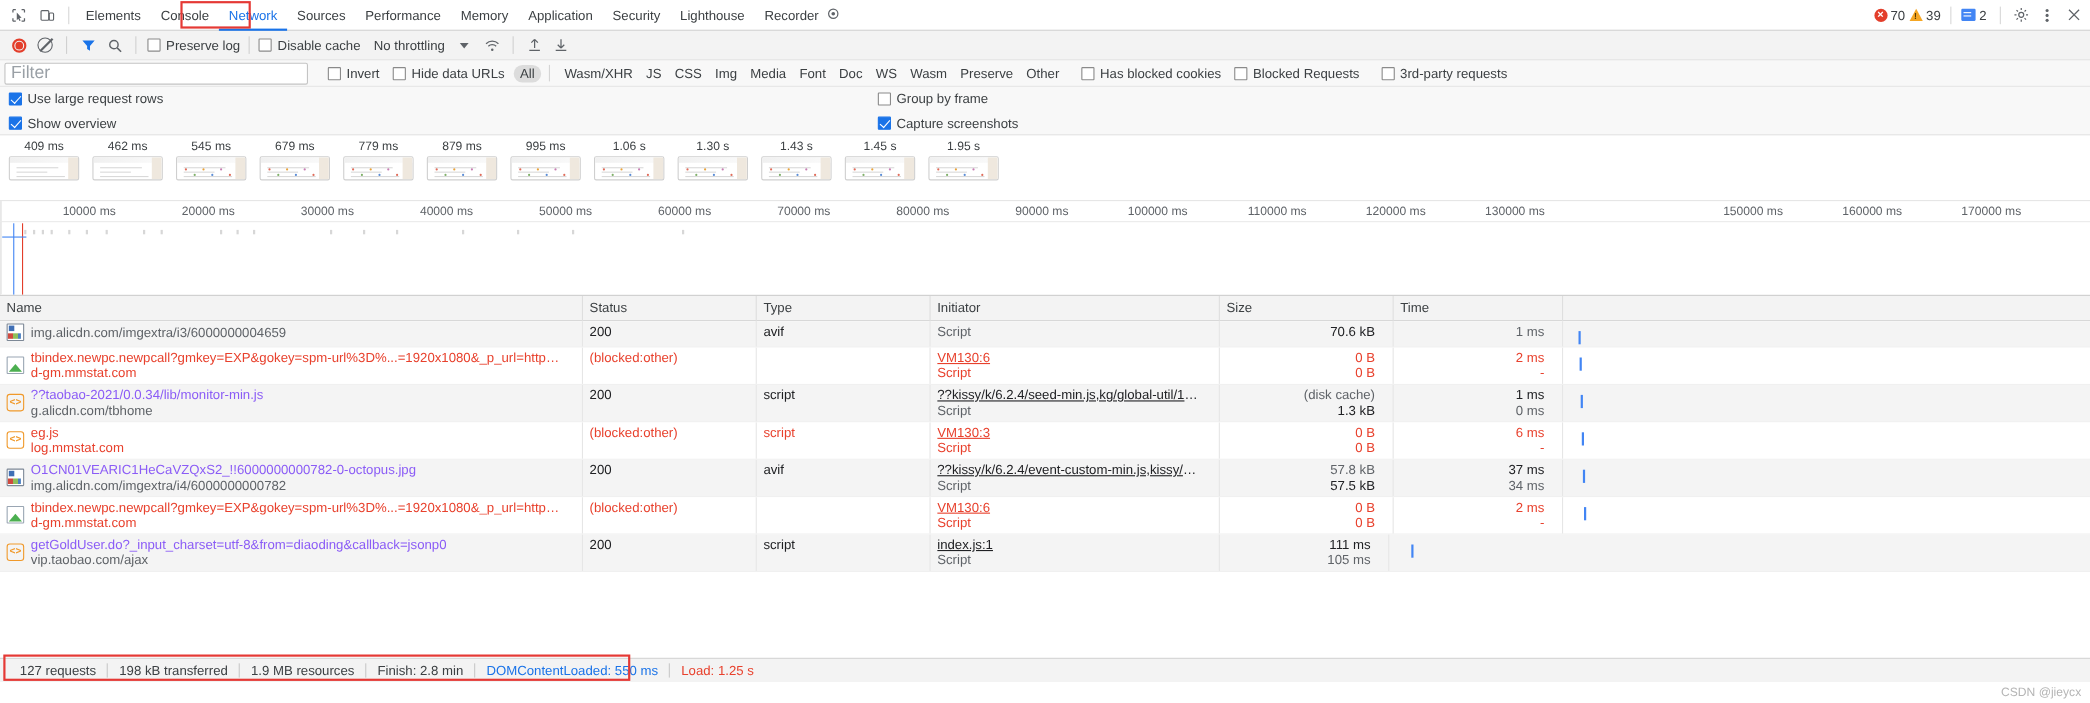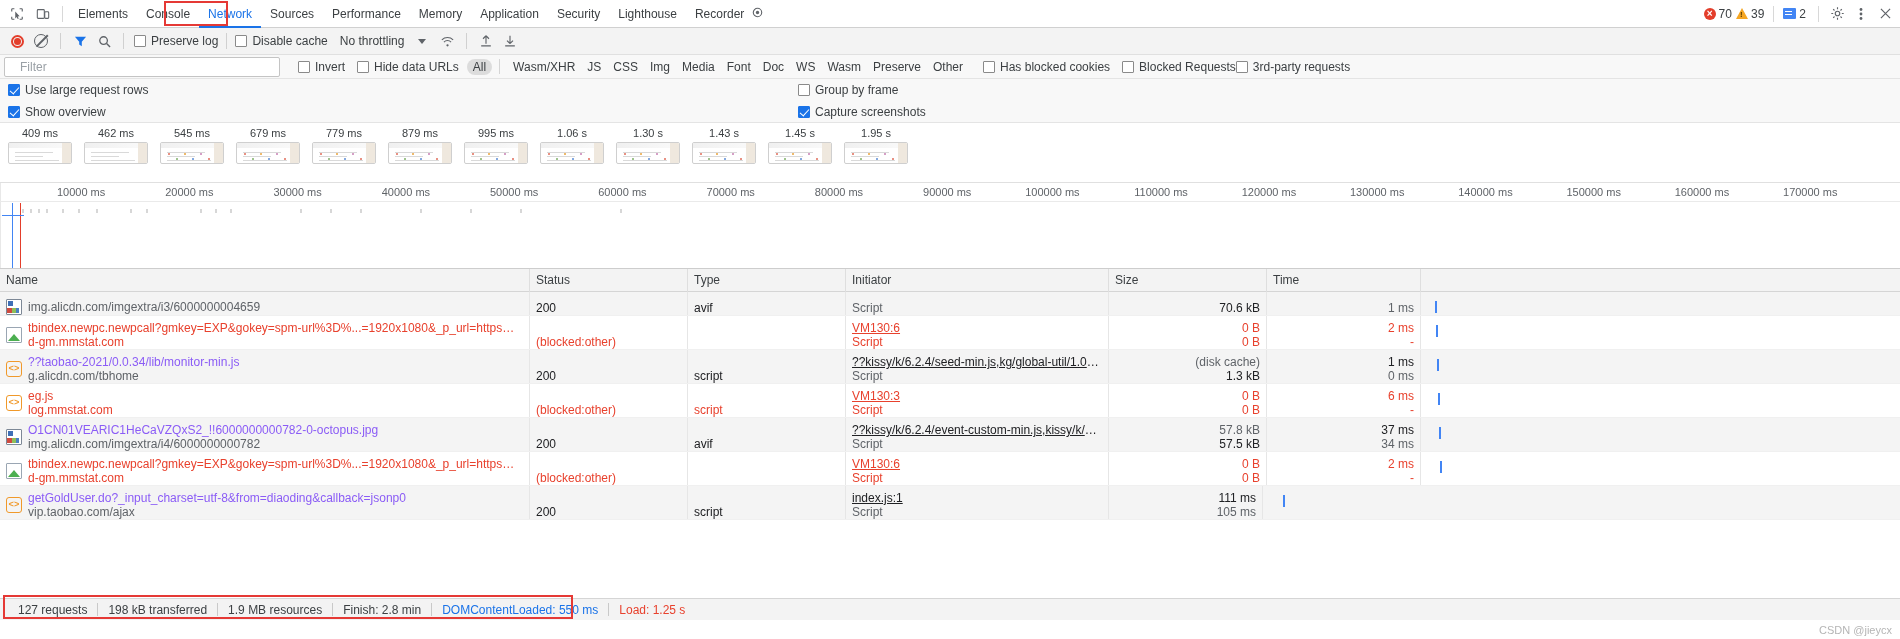--- a/index.html
+++ b/index.html
@@ -167,22 +167,22 @@
     height: 24px;
     display: flex; align-items: center;
     background: #f8f8f8;
     border-bottom: 1px solid #e4e4e4;
     padding-left: 4px;
   }
   .filterinput {
     width: 276px; height: 20px;
     border: 1px solid #c4c4c4; border-radius: 2px;
     background: #fff;
-    font-size: 12px; color: #202124;
-    padding: 0 15px;
+    font-size: 16px; color: #202124;
+    padding: 0 5px;
     outline: none;
     font-family: "Liberation Sans", sans-serif;
   }
   .filterinput::placeholder { color: #9aa0a6; }
   .typefilters {
     display: flex; align-items: center; gap: 0;
     margin-left: 12px;
   }
   .typechip {
     font-size: 12px; color: #3c4043;
@@ -294,23 +294,23 @@
     height: 34px;
     display: flex; align-items: stretch;
     font-size: 12px;
     border-bottom: 1px solid #f0f0f0;
   }
   .row.odd { background: #f4f4f4; }
   .row.even { background: #ffffff; }
   .cell {
     flex: none;
     border-right: 1px solid #e6e6e6;
-    padding: 2px 6px 0 6px;
+    padding: 2px 16px 0 6px;
     overflow: hidden;
-    display: flex; flex-direction: column; justify-content: flex-end;
+    display: flex; flex-direction: column; justify-content: flex-start;
     line-height: 14px;
   }
   .cell.right { align-items: flex-end; text-align: right; }
   .c-name { display: flex; align-items: center; gap: 6px; }
   .name-texts { overflow: hidden; min-width: 0; }
   .name-l1 {
     white-space: nowrap; overflow: hidden; text-overflow: ellipsis;
     color: #8b5cf6;
   }
   .name-l2 {
@@ -552,21 +552,21 @@
   </div>
 
   <label class="chk" style="margin-left:14px">
     <span class="box"></span>
     <span>Has blocked cookies</span>
   </label>
   <label class="chk" style="margin-left:12px">
     <span class="box"></span>
     <span>Blocked Requests</span>
   </label>
-  <label class="chk" style="margin-left:0">
+  <label class="chk" style="margin-left:20px">
     <span class="box"></span>
     <span>3rd-party requests</span>
   </label>
 </div>
 
 <div class="optrow">
   <label class="chk">
     <span class="box on"></span>
     <span>Use large request rows</span>
   </label>
@@ -806,23 +806,20 @@
         <span>100000 ms</span>
       </div>
       <div class="ov-tick" style="left: 0px; width: 1190.88px;">
         <span>110000 ms</span>
       </div>
       <div class="ov-tick" style="left: 0px; width: 1299.15px;">
         <span>120000 ms</span>
       </div>
       <div class="ov-tick" style="left: 0px; width: 1407.41px;">
         <span>130000 ms</span>
-      </div>
-      <div class="ov-tick" style="left: 0px; width: 1515.67px;">
-        <span>140000 ms</span>
       </div>
       <div class="ov-tick" style="left: 0px; width: 1623.93px;">
         <span>150000 ms</span>
       </div>
       <div class="ov-tick" style="left: 0px; width: 1732.19px;">
         <span>160000 ms</span>
       </div>
       <div class="ov-tick" style="left: 0px; width: 1840.46px;">
         <span>170000 ms</span>
       </div>

